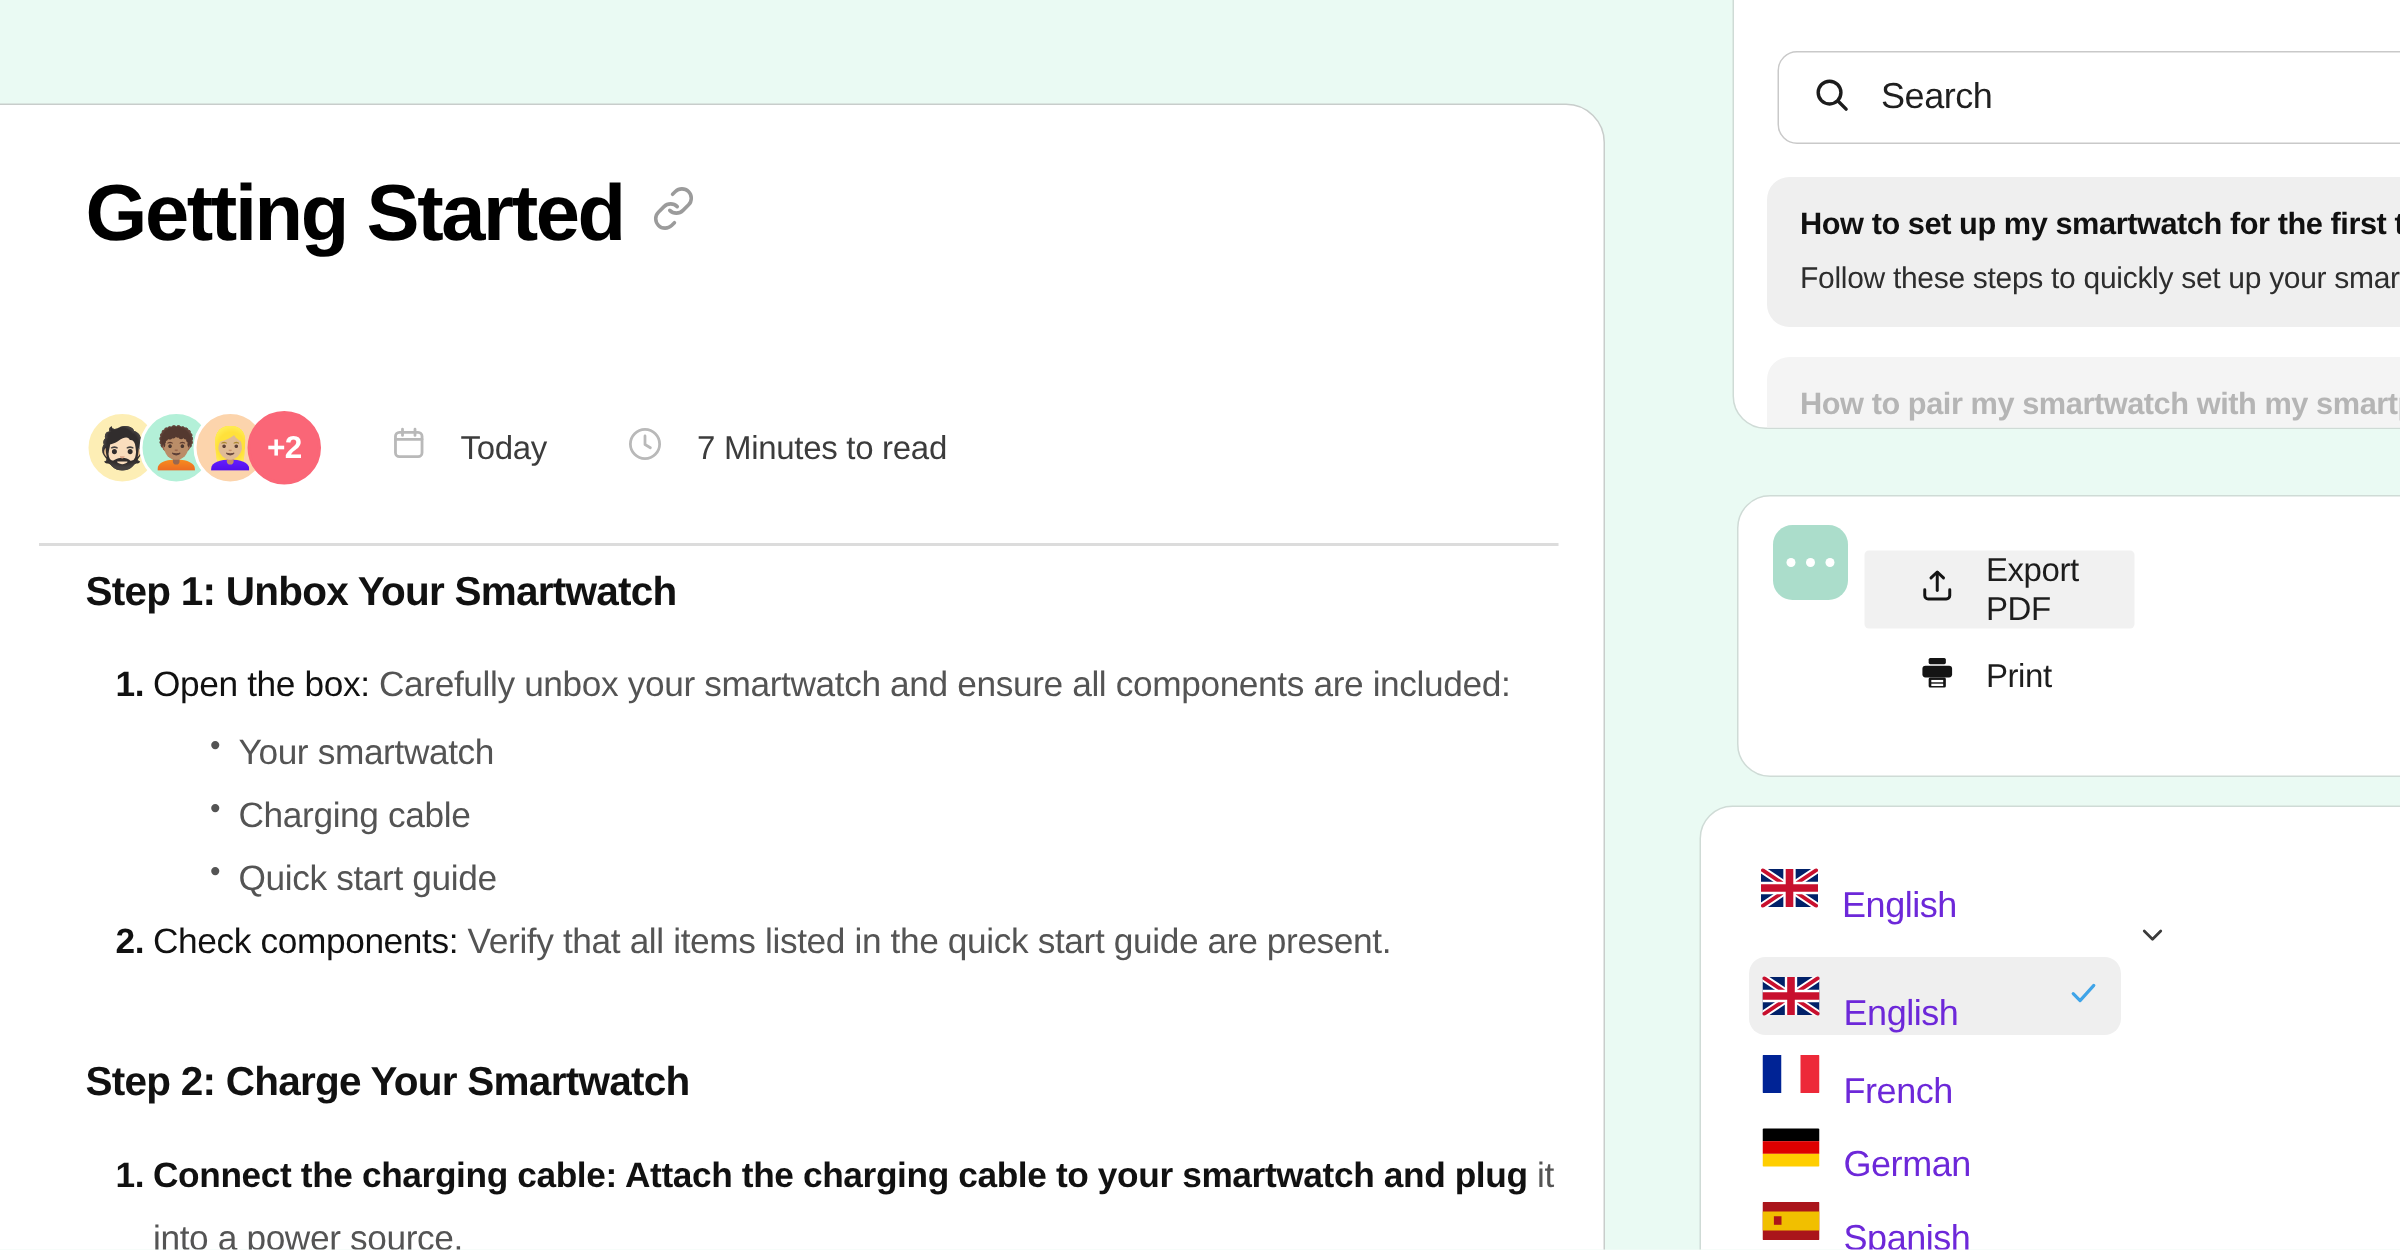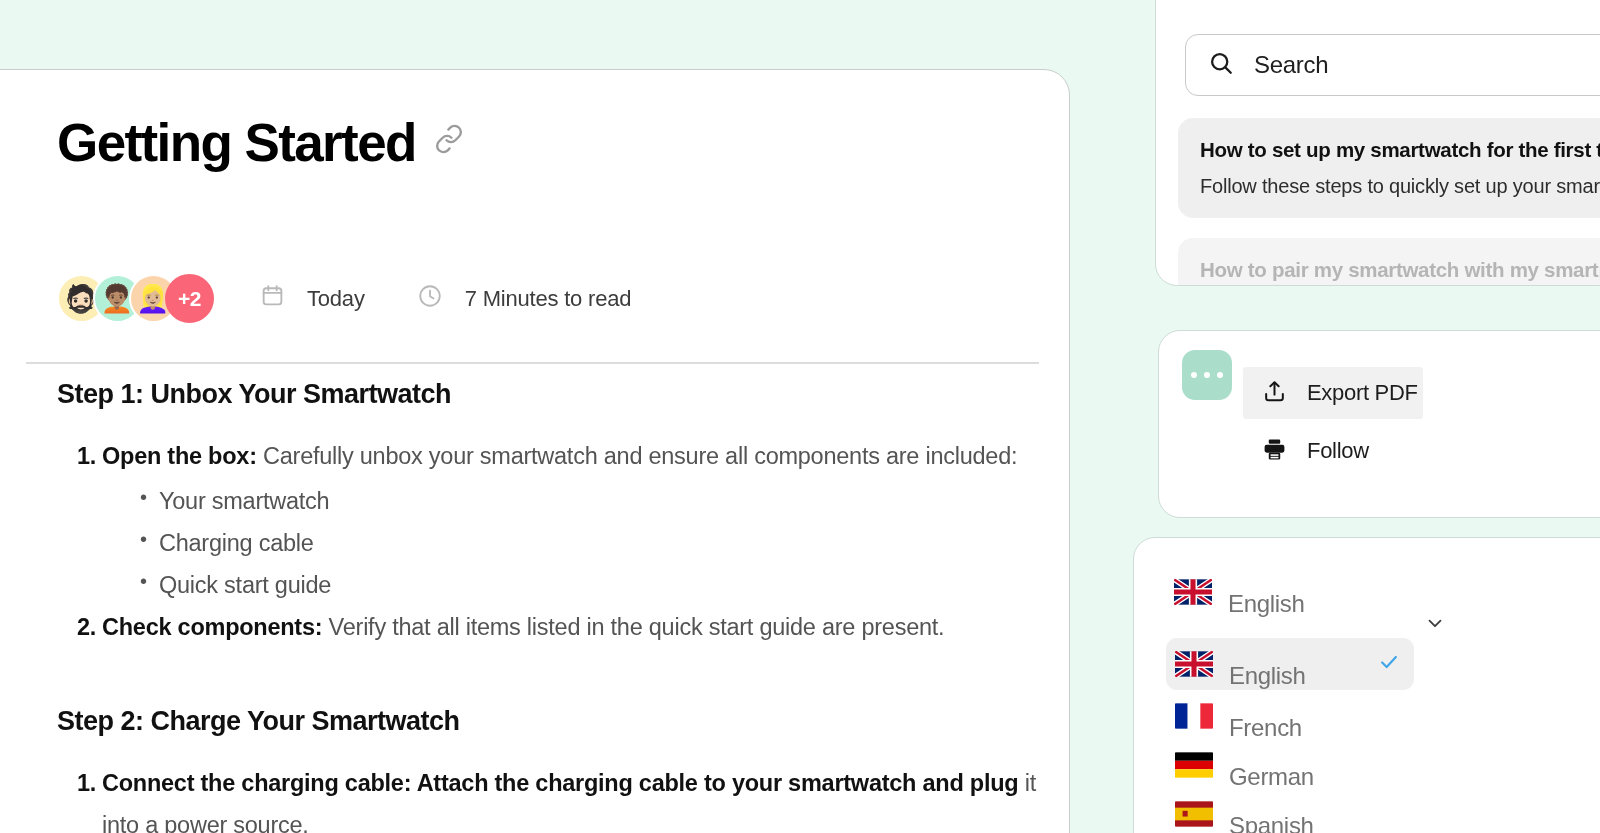--- a/index.html
+++ b/index.html
@@ -82,21 +82,21 @@
     position: relative;
     padding-left: 45px;
     font-size: 23.5px; line-height: 1.78; color: #545454;
     letter-spacing: -0.25px;
   }
   ol.steps > li::before {
     content: counter(s) ".";
     position: absolute; left: 20px; top: 0;
     font-weight: 700; color: #111;
   }
-  ol.steps > li b { color: #111; font-weight: 700; }
+  ol.steps > li b { color: #111; font-weight: 400; }
   ol.steps > li.all-bold { color: #111; font-weight: 700; }
   ol.steps > li.all-bold .tail { font-weight: 400; color: #545454; }
   ul.sub {
     list-style: none; margin: 3px 0 0 0; padding-left: 57px;
   }
   ul.sub li {
     position: relative; font-size: 23.5px; line-height: 1.78;
     color: #545454; letter-spacing: -0.25px; font-weight: 400;
   }
   ul.sub li::before {
@@ -145,42 +145,42 @@
   .dots-btn {
     position: absolute; left: 23px; top: 19px;
     width: 50px; height: 50px; border-radius: 13px;
     background: #abddcb;
     display: flex; align-items: center; justify-content: center; gap: 7px;
   }
   .dots-btn i { width: 6px; height: 6px; border-radius: 50%; background: #fff; display: block; }
   .menu-item {
     position: absolute; left: 84px; width: 180px; height: 52px;
     border-radius: 3px;
-    display: flex; align-items: center; gap: 20px; padding-left: 19px;
+    display: flex; align-items: center; gap: 20px; padding-left: 36px;
   }
   .menu-item.active { background: #f1f1f1; }
   .mi-export { top: 36px; }
   .mi-print { top: 94px; }
   .menu-label { font-size: 22px; color: #1d1d1d; letter-spacing: -0.3px; }
   .mi-icon { color: #141414; display: block; }
 
   
   .lang-panel { left: 1133px; top: 537px; width: 560px; height: 340px; overflow: hidden; }
   .lang-current {
     position: absolute; left: 40px; top: 32px;
     width: 258px; height: 44px;
     display: flex; align-items: center; gap: 16px;
   }
   .lang-row {
     position: absolute; left: 32px; width: 248px; height: 52px;
     border-radius: 11px;
     display: flex; align-items: center; gap: 16px; padding-left: 9px;
   }
   .lang-row.selected { background: #efefef; }
-  .lang-label { font-size: 24px; color: #737373; letter-spacing: -0.3px; margin-top: 23px; }
+  .lang-label { font-size: 24px; color: #6d28d9; letter-spacing: -0.3px; margin-top: 23px; }
   .flag { width: 38px; height: 26px; display: block; flex: 0 0 auto; border-radius: 1px; }
   .chev { position: absolute; left: 250px; top: 42px; color: #3c3c3c; }
   .check { margin-left: auto; margin-right: 14px; color: #3fa4e8; display: block; }
   .lr-1 { top: 100px; }
   .lr-2 { top: 152px; align-items: center; }
   .lr-3 { top: 201px; }
   .lr-4 { top: 250px; }
 </style>
 </head>
 <body>
@@ -310,21 +310,21 @@
     <div class="menu-item mi-print">
       <span class="mi-icon">
         <svg width="25" height="25" viewBox="0 0 24 24" fill="currentColor">
           <rect x="6.5" y="2.5" width="11" height="4" rx="1"></rect>
           <rect x="2.5" y="7.5" width="19" height="7.5" rx="2"></rect>
           <rect x="6.5" y="15" width="11" height="6.5" rx="1"></rect>
           <rect x="8.2" y="16.6" width="7.6" height="1.5" fill="#fff"></rect>
           <rect x="8.2" y="19" width="7.6" height="1.5" fill="#fff"></rect>
         </svg>
       </span>
-      <span class="menu-label">Follow</span>
+      <span class="menu-label">Print</span>
     </div>
   </div>
 
   <div class="panel lang-panel">
 
     <div class="lang-current">
       <svg class="flag" viewBox="0 0 60 40">
         <rect width="60" height="40" fill="#012169"></rect>
         <path d="M0,0 L60,40 M60,0 L0,40" stroke="#fff" stroke-width="8"></path>
         <path d="M0,0 L60,40 M60,0 L0,40" stroke="#C8102E" stroke-width="4"></path>

